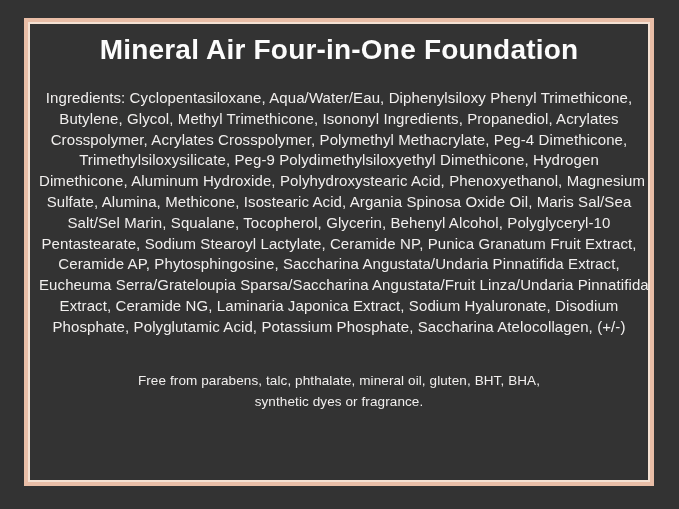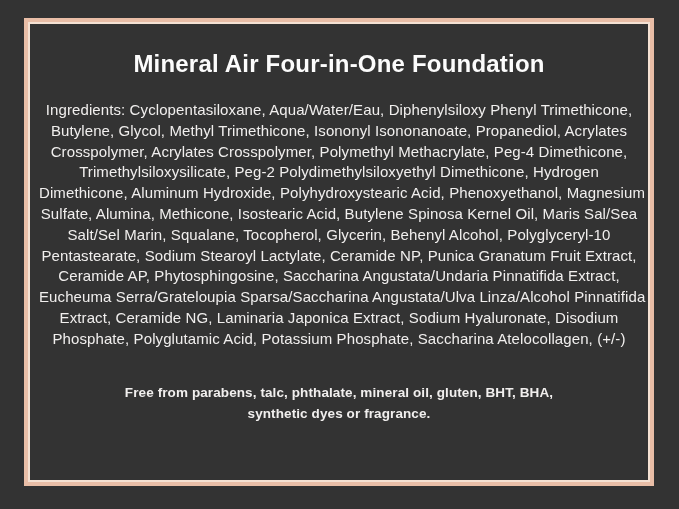--- a/index.html
+++ b/index.html
@@ -22,22 +22,22 @@
     height: 468px;
     box-sizing: border-box;
     border: 4px solid #e9bea7;
     box-shadow: inset 0 0 0 2px #f5e1d3;
     background: #333333;
     display: flex;
     flex-direction: column;
     align-items: center;
   }
   .title {
-    margin-top: 28px;
-    font-size: 24px;
+    margin-top: 12px;
+    font-size: 28px;
     font-weight: bold;
     color: #fcfcfc;
     letter-spacing: 0.2px;
     text-align: center;
   }
   .ingredients {
     margin-top: 22px;
     width: 600px;
     text-align: center;
     color: #f1efee;
@@ -48,41 +48,40 @@
   .ingredient-line {
     white-space: nowrap;
   }
   .free-from {
     margin-top: 32px;
     text-align: center;
     color: #f1efee;
     font-size: 13.5px;
     line-height: 21px;
     letter-spacing: 0.1px;
-    font-weight: bold;
   }
 </style>
 </head>
 <body>
 
 <div class="frame">
   <div class="title">Mineral Air Four-in-One Foundation</div>
 
   <div class="ingredients">
 
   <div class="ingredient-line">Ingredients: Cyclopentasiloxane, Aqua/Water/Eau, Diphenylsiloxy Phenyl Trimethicone,</div>
-      <div class="ingredient-line">Butylene, Glycol, Methyl Trimethicone, Isononyl Isononanoate, Propanediol, Acrylates</div>
+      <div class="ingredient-line">Butylene, Glycol, Methyl Trimethicone, Isononyl Ingredients, Propanediol, Acrylates</div>
       <div class="ingredient-line">Crosspolymer, Acrylates Crosspolymer, Polymethyl Methacrylate, Peg-4 Dimethicone,</div>
-      <div class="ingredient-line">Trimethylsiloxysilicate, Peg-2 Polydimethylsiloxyethyl Dimethicone, Hydrogen</div>
+      <div class="ingredient-line">Trimethylsiloxysilicate, Peg-9 Polydimethylsiloxyethyl Dimethicone, Hydrogen</div>
       <div class="ingredient-line">Dimethicone, Aluminum Hydroxide, Polyhydroxystearic Acid, Phenoxyethanol, Magnesium</div>
-      <div class="ingredient-line">Sulfate, Alumina, Methicone, Isostearic Acid, Butylene Spinosa Kernel Oil, Maris Sal/Sea</div>
+      <div class="ingredient-line">Sulfate, Alumina, Methicone, Isostearic Acid, Argania Spinosa Oxide Oil, Maris Sal/Sea</div>
       <div class="ingredient-line">Salt/Sel Marin, Squalane, Tocopherol, Glycerin, Behenyl Alcohol, Polyglyceryl-10</div>
       <div class="ingredient-line">Pentastearate, Sodium Stearoyl Lactylate, Ceramide NP, Punica Granatum Fruit Extract,</div>
       <div class="ingredient-line">Ceramide AP, Phytosphingosine, Saccharina Angustata/Undaria Pinnatifida Extract,</div>
-      <div class="ingredient-line">Eucheuma Serra/Grateloupia Sparsa/Saccharina Angustata/Ulva Linza/Alcohol Pinnatifida</div>
+      <div class="ingredient-line">Eucheuma Serra/Grateloupia Sparsa/Saccharina Angustata/Fruit Linza/Undaria Pinnatifida</div>
       <div class="ingredient-line">Extract, Ceramide NG,  Laminaria Japonica Extract, Sodium Hyaluronate, Disodium</div>
       <div class="ingredient-line">Phosphate, Polyglutamic Acid, Potassium Phosphate, Saccharina Atelocollagen, (+/-)</div>
     </div>
 
   <div class="free-from">
     <div class="free-from-line">Free from parabens, talc, phthalate, mineral oil, gluten, BHT, BHA,</div>
     <div class="free-from-line">synthetic dyes or fragrance.</div>
   </div>
 </div>
 

